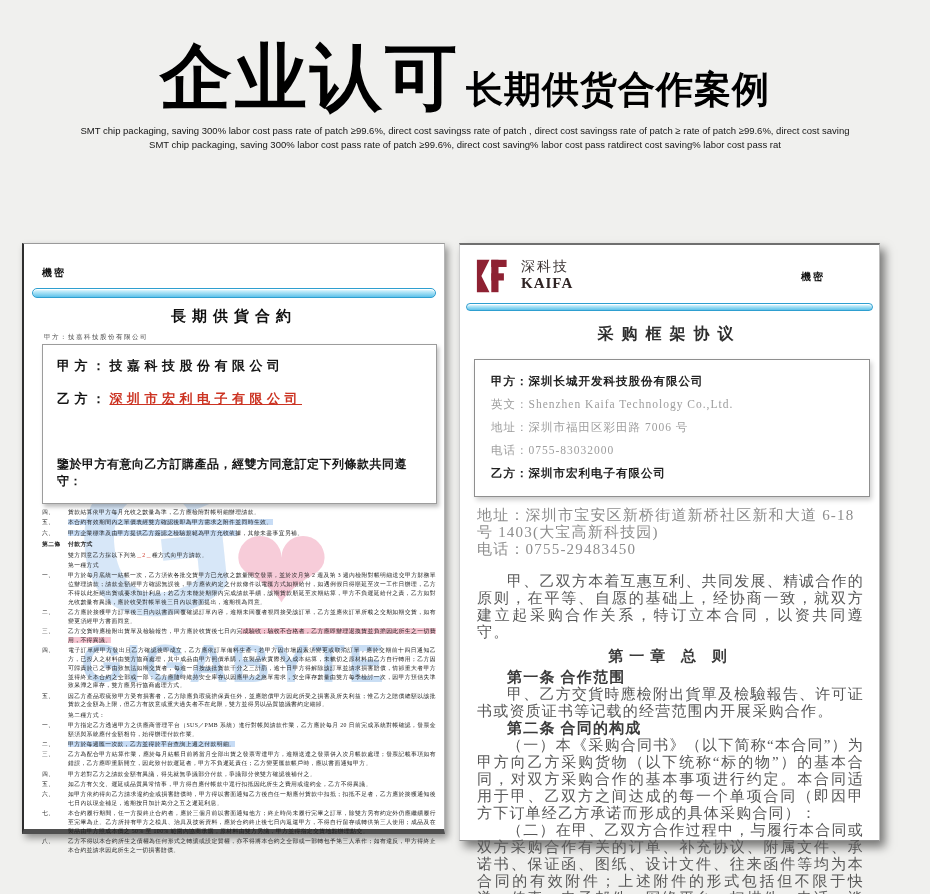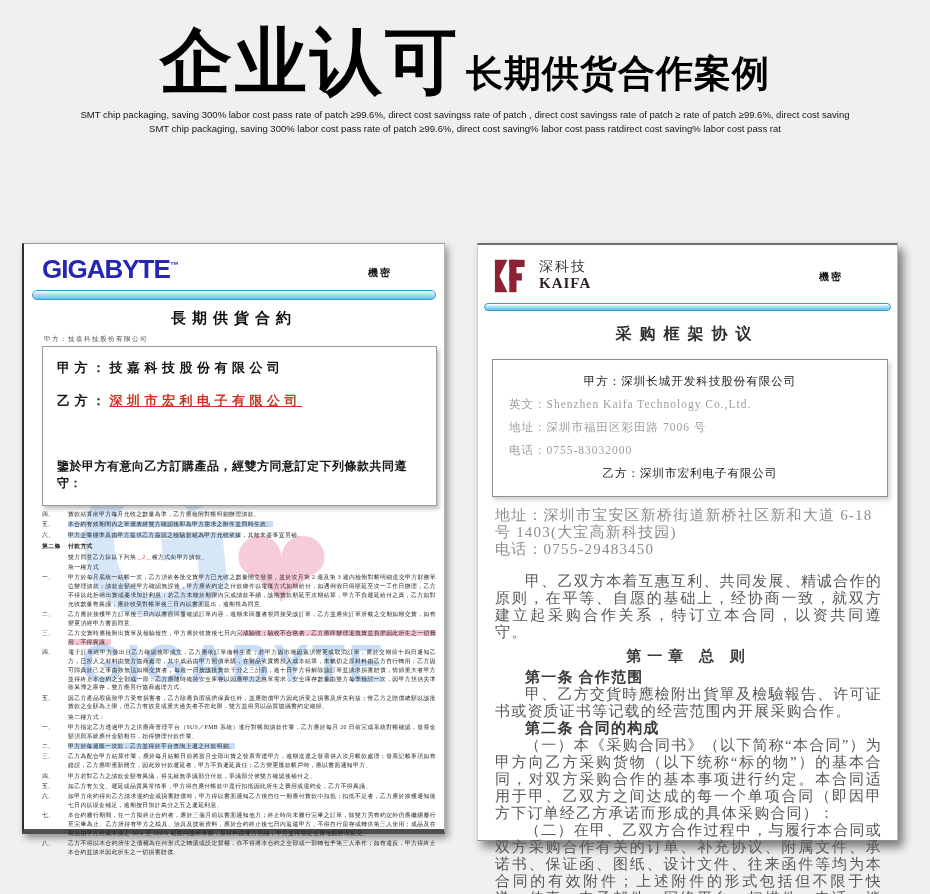--- a/index.html
+++ b/index.html
@@ -1,36 +1,36 @@
 <!DOCTYPE html>
 <html><head>
 <meta charset="utf-8">
 <style>
   html,body { margin:0; padding:0; }
   body { font-family:"Liberation Sans", sans-serif; }
   .page { position:relative; width:930px; height:894px; background:#f0f0ee; overflow:hidden; }
 
   
-  .hero { text-align:center; padding-top:24px; }
+  .hero { text-align:center; padding-top:40px; }
   .hero-line { display:flex; justify-content:center; align-items:baseline; gap:6px; }
   .hero-main { font-size:72px; font-weight:bold; color:#000; letter-spacing:3px; line-height:1.05; }
   .hero-sub  { font-size:37px; font-weight:bold; color:#000; letter-spacing:1px; }
   .taglines { margin-top:8px; }
   .tagline { font-size:9.5px; line-height:14px; color:#141414; }
 
   
   .doc { position:absolute; background:#fff; }
   .doc-left {
     left:22px; top:243px; width:420px; height:585px;
     border-left:2px solid #2e2e2e; border-top:1px solid #9a9a9a;
     border-right:1px solid #b5b5b5; border-bottom:5px solid #4f4f4f;
     box-shadow:3px 4px 7px rgba(0,0,0,.4);
   }
   .doc-right {
-    left:477px; top:243px; width:419px; height:595px;
+    left:459px; top:243px; width:419px; height:595px;
     border-top:2px solid #6f6f6f; border-left:1px solid #cfcfcf;
     border-right:1px solid #bdbdbd; border-bottom:1px solid #8f8f8f;
     box-shadow:5px 6px 9px rgba(0,0,0,.5);
   }
 
   
   .stamp { font-family:Liberation Mono, monospace; font-weight:bold; font-size:10px; color:#111; letter-spacing:2px; }
   .bluebar {
     border-radius:5px; border:1px solid #2e9fd0;
     background:linear-gradient(180deg,#eafaff 0%,#a9e2f6 45%,#5ec2ea 100%);
@@ -79,21 +79,21 @@
   .kf-en { font-family:"Liberation Serif", serif; font-weight:bold; font-size:15px;
            color:#2f2424; letter-spacing:1px; line-height:17px; }
   .kf-stamp { margin:12px 54px 0 auto; }
   .doc-right .bluebar { height:6px; margin:9px 6px 0 6px; }
   .kf-title { margin-top:13px; text-align:center; font-family:"Liberation Serif", serif;
               font-weight:bold; font-size:16px; letter-spacing:8px; color:#2e2e2e; }
   .kf-box { margin:14px 9px 0 14px; background:#fff; border:1px solid #8f8f8f;
             box-shadow:2px 3px 5px rgba(0,0,0,.2); padding:10px 16px 11px;
             font-family:"Liberation Serif", serif; font-size:11.5px; letter-spacing:1px; }
   .kf-box-row { line-height:23px; white-space:nowrap; overflow:hidden; }
-  .kf-box-row.dark { color:#222; font-weight:normal;text-align:center; }
+  .kf-box-row.dark { color:#222; font-weight:bold; }
   .kf-box-row.gray { color:#9d9d9d; }
 
   .kf-body { margin:10px 15px 0 17px; font-family:"Liberation Serif", serif;
              font-size:15px; line-height:17px; letter-spacing:1.2px; color:#585858;
              text-align:justify; filter:blur(.35px); }
   .kf-body .addr { color:#8d8d8d; text-align:left; }
   .kf-body .mt { margin-top:15px; }
   .kf-body .para { text-indent:2em; }
   .kf-body .chapter { text-align:center; font-weight:bold; color:#3a3a3a; letter-spacing:6px; margin:7px 0 4px; }
   .kf-body .sec { font-weight:bold; color:#3a3a3a; text-indent:2em; }
@@ -116,23 +116,20 @@
 
   <div class="doc doc-left">
 
     <div class="wm">
       <div class="wm-g">G</div>
       <div class="wm-heart">❤</div>
       <div class="wm-text">GIGABYTE</div>
     </div>
 
     <div class="gb-header">
-      <div class="gb-logo">
-        <span>GIGABYTE</span><sup>™</sup>
-      </div>
       <div class="stamp gb-stamp">機密</div>
     </div>
 
     <div class="bluebar"></div>
 
     <div class="gb-title">長期供貨合約</div>
 
     <div class="gb-note">甲方：技嘉科技股份有限公司</div>
 
     <div class="gb-box">

